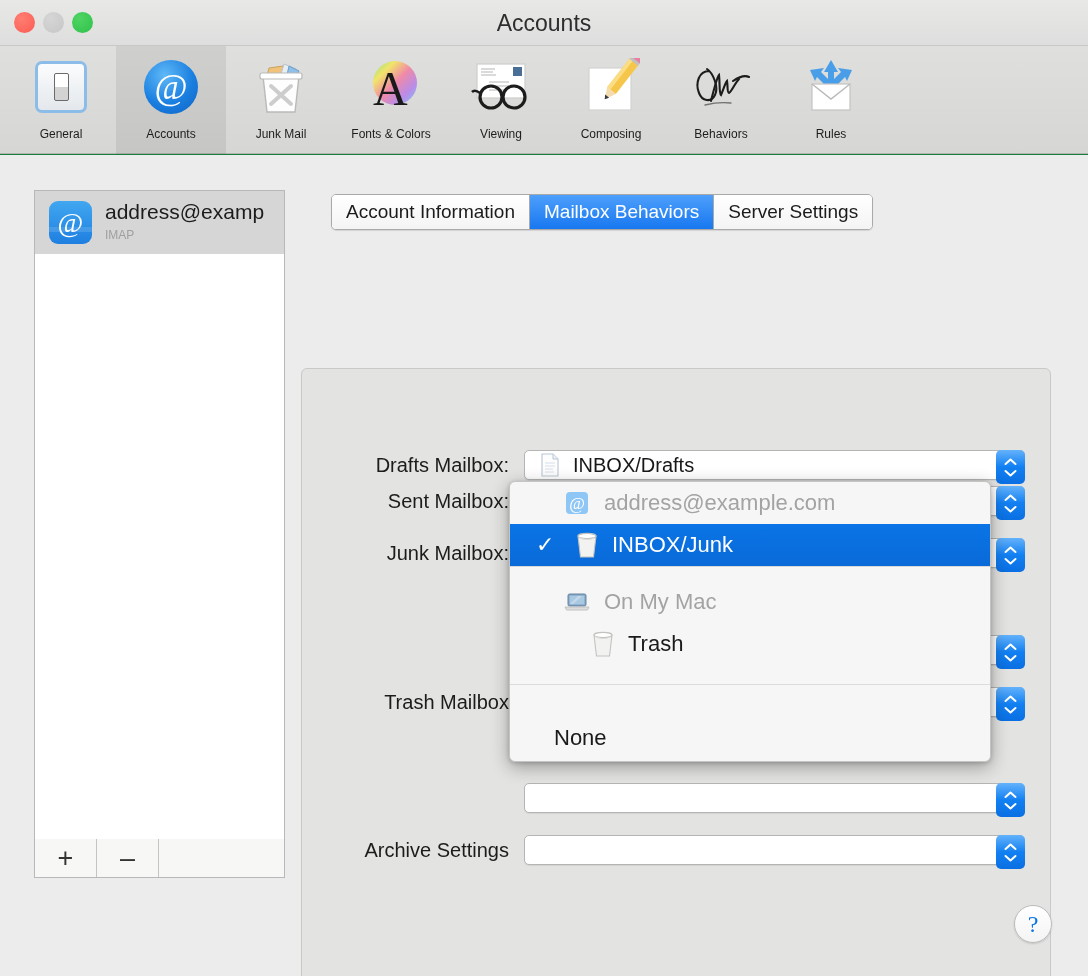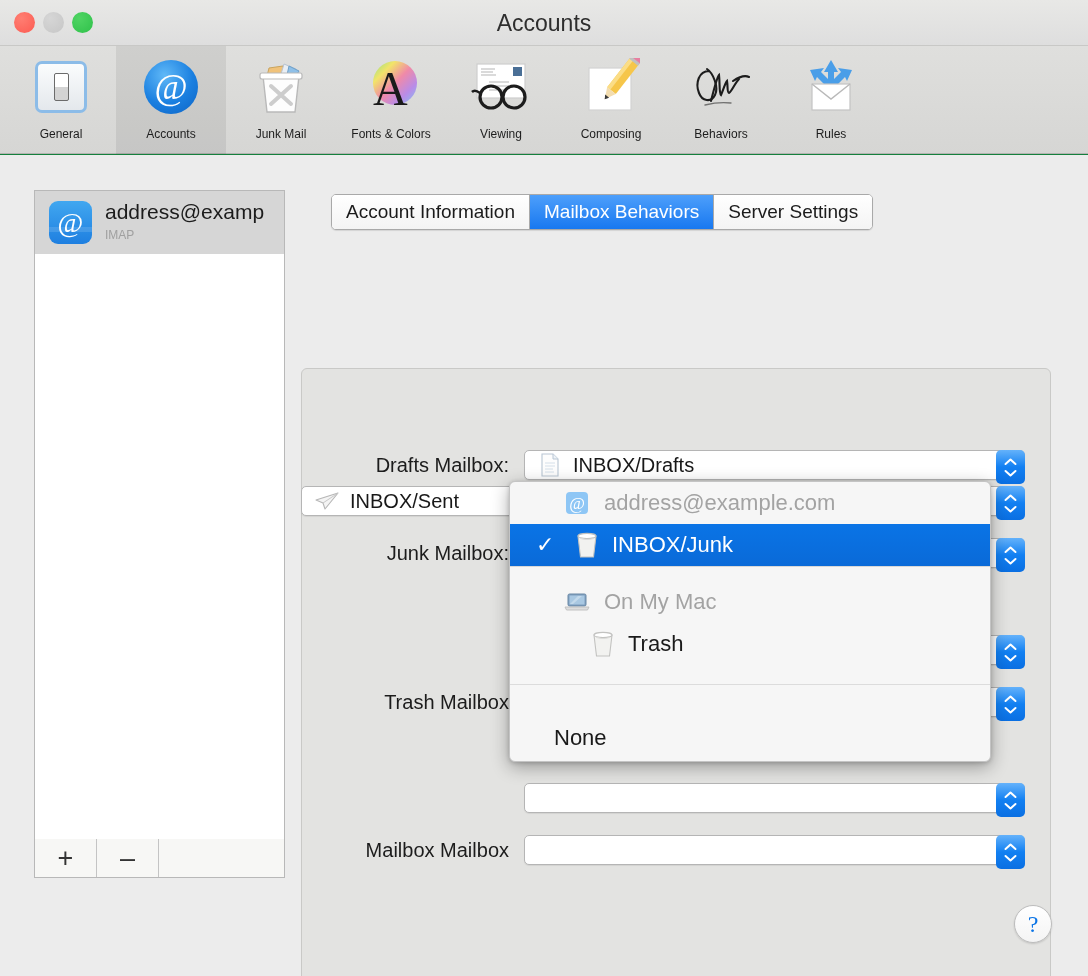--- a/index.html
+++ b/index.html
@@ -447,20 +447,21 @@
                 <path d="M1.5 6 L6.5 1.5 L11.5 6" fill="none" stroke="#fff" stroke-width="2" stroke-linecap="round" stroke-linejoin="round"></path>
               </svg>
             <svg width="13" height="8" viewBox="0 0 13 8">
                 <path d="M1.5 2 L6.5 6.5 L11.5 2" fill="none" stroke="#fff" stroke-width="2" stroke-linecap="round" stroke-linejoin="round"></path>
               </svg>
           </span>
         </div>
       </div>
 
       <div class="row" style="top:116px;">
+        <div class="row-label">Sent Mailbox:</div>
         <div class="popup">
           <span class="popup-ico">
             <svg width="24" height="20" viewBox="0 0 24 20">
               <path d="M1 9 L23 2 L10 18 L8 12 Z" fill="#f4f4f4" stroke="#b6b6b6" stroke-width="1.1" stroke-linejoin="round"></path>
               <path d="M23 2 L8 12" fill="none" stroke="#c8c8c8" stroke-width="1"></path>
             </svg>
           </span>
           <span class="popup-text">INBOX/Sent</span>
           <span class="chev">
             <svg width="13" height="8" viewBox="0 0 13 8">
@@ -538,21 +539,21 @@
                 <path d="M1.5 6 L6.5 1.5 L11.5 6" fill="none" stroke="#fff" stroke-width="2" stroke-linecap="round" stroke-linejoin="round"></path>
               </svg>
             <svg width="13" height="8" viewBox="0 0 13 8">
                 <path d="M1.5 2 L6.5 6.5 L11.5 2" fill="none" stroke="#fff" stroke-width="2" stroke-linecap="round" stroke-linejoin="round"></path>
               </svg>
           </span>
         </div>
       </div>
 
       <div class="row" style="top:465px;">
-        <div class="row-label">Mailbox Mailbox</div>
+        <div class="row-label">Archive Settings</div>
         <div class="popup">
           <span class="popup-text"></span>
           <span class="chev">
             <svg width="13" height="8" viewBox="0 0 13 8">
                 <path d="M1.5 6 L6.5 1.5 L11.5 6" fill="none" stroke="#fff" stroke-width="2" stroke-linecap="round" stroke-linejoin="round"></path>
               </svg>
             <svg width="13" height="8" viewBox="0 0 13 8">
                 <path d="M1.5 2 L6.5 6.5 L11.5 2" fill="none" stroke="#fff" stroke-width="2" stroke-linecap="round" stroke-linejoin="round"></path>
               </svg>
           </span>

